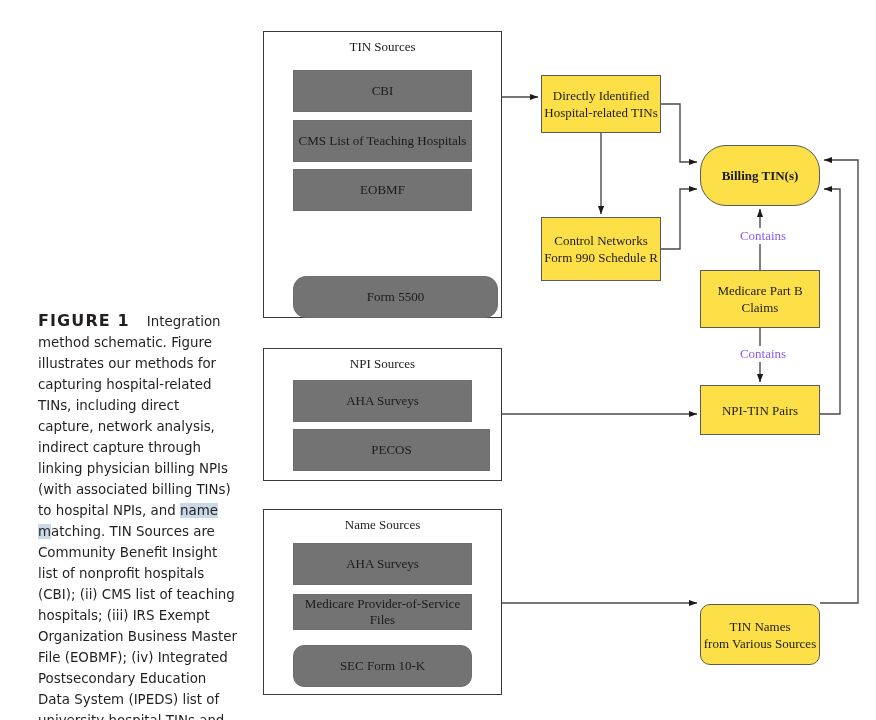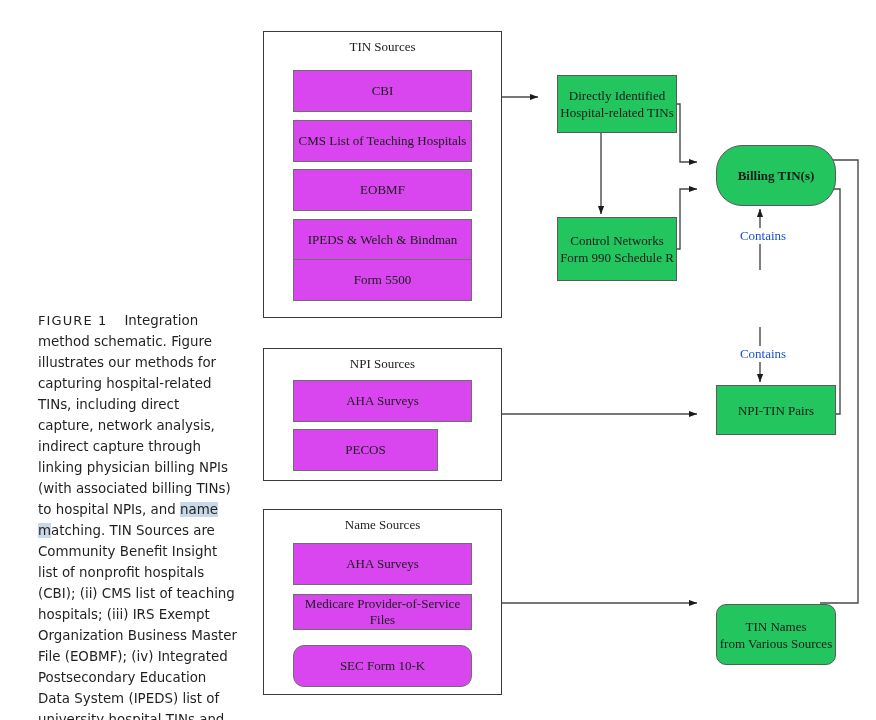--- a/index.html
+++ b/index.html
@@ -23,23 +23,23 @@
     left: 38px;
     top: 310px;
     width: 200px;
     font-family: "DejaVu Sans", "Liberation Sans", sans-serif;
     font-size: 13.4px;
     line-height: 21px;
     color: #231f20;
     text-align: left;
   }
   #caption .fig-label {
-    font-weight: normal;
+    font-weight: bold;
     letter-spacing: 1.1px;
-    font-size: 13px;
+    font-size: 16px;
   }
   #caption .fig-title {
     font-weight: normal;
   }
   #caption .sel {
     background: #c9d9e8;
   }
   #caption .cap-body {
     display: inline;
   }
@@ -72,54 +72,53 @@
     left: 0;
     right: 0;
     top: 7px;
     text-align: center;
     font-size: 13px;
     color: #1b1b1b;
   }
   .src-item {
     position: absolute;
     border: 1.4px solid #6e6e6e;
-    background: #d946ef;
+    background: #737373;
     box-sizing: border-box;
     display: flex;
     align-items: center;
     justify-content: center;
     text-align: center;
     font-size: 13px;
     line-height: 16px;
     color: #1b1b1b;
   }
 
   .node {
     position: absolute;
     border: 1.4px solid #5a5a5a;
-    background: #22c55e;
+    background: #fde047;
     box-sizing: border-box;
     display: flex;
     align-items: center;
     justify-content: center;
     text-align: center;
     font-size: 13px;
     line-height: 17px;
     color: #1b1b1b;
     white-space: pre-line;
-    margin-left: 16px;
   }
   .node.strong {
     font-weight: bold;
   }
 
   .edge-label {
     position: absolute;
     font-size: 13px;
-    color: #1d4ed8;
+    color: #8b5cf6;
     text-align: center;
     background: #ffffff;
     padding: 0 3px;
   }
 </style>
 </head>
 <body>
 
 <div id="caption">
   <span class="fig-label">FIGURE 1</span>
@@ -158,44 +157,45 @@
       <path d="M820,603 L858,603 L858,160 L824,160" marker-end="url(#arw)"></path>
     </g>
   </svg>
 
   <div class="group-box" style="left:263px; top:31px; width:239px; height:287px;">
     <div class="group-title">TIN Sources</div>
   </div>
   <div class="src-item" style="left:293px; top:70px; width:179px; height:42px;">CBI</div>
   <div class="src-item" style="left:293px; top:120px; width:179px; height:42px;">CMS List of Teaching Hospitals</div>
   <div class="src-item" style="left:293px; top:169px; width:179px; height:42px;">EOBMF</div>
-  <div class="src-item" style="left:293px; top:219px; width:179px; height:42px;">IPEDS &amp; Welch &amp; Bindman</div>
-  <div class="src-item" style="left:293px; top:259px; width:179px; height:42px;">Form 5500</div>
+  <div class="src-item" style="left:293px; top:276px; width:205px; height:42px;border-radius:13px;">Form 5500</div>
 
   <div class="group-box" style="left:263px; top:348px; width:239px; height:133px;">
     <div class="group-title">NPI Sources</div>
   </div>
   <div class="src-item" style="left:293px; top:380px; width:179px; height:42px;">AHA Surveys</div>
-  <div class="src-item" style="left:293px; top:429px; width:145px; height:42px;">PECOS</div>
+  <div class="src-item" style="left:293px; top:429px; width:197px; height:42px;">PECOS</div>
 
   <div class="group-box" style="left:263px; top:509px; width:239px; height:186px;">
     <div class="group-title">Name Sources</div>
   </div>
   <div class="src-item" style="left:293px; top:543px; width:179px; height:42px;">AHA Surveys</div>
   <div class="src-item" style="left:293px; top:594px; width:179px; height:36px;">Medicare Provider-of-Service Files</div>
   <div class="src-item" style="left:293px; top:645px; width:179px; height:42px;border-radius:11px;">SEC Form 10-K</div>
 
   <div class="node" style="left:541px; top:75px; width:120px; height:58px;">Directly Identified
 Hospital-related TINs</div>
 
   <div class="node" style="left:541px; top:217px; width:120px; height:64px;">Control Networks
 Form 990 Schedule R</div>
 
   <div class="node strong" style="left:700px; top:145px; width:120px; height:61px;border-radius:26px;">Billing TIN(s)</div>
 
+  <div class="node" style="left:700px; top:270px; width:120px; height:58px;">Medicare Part B
+Claims</div>
 
   <div class="node" style="left:700px; top:385px; width:120px; height:50px;">NPI-TIN Pairs</div>
 
   <div class="node" style="left:700px; top:604px; width:120px; height:61px;border-radius:10px;">TIN Names
 from Various Sources</div>
 
   <div class="edge-label" style="left:728px; top:228px; width:64px;">Contains</div>
   <div class="edge-label" style="left:728px; top:346px; width:64px;">Contains</div>
 
 </div>

